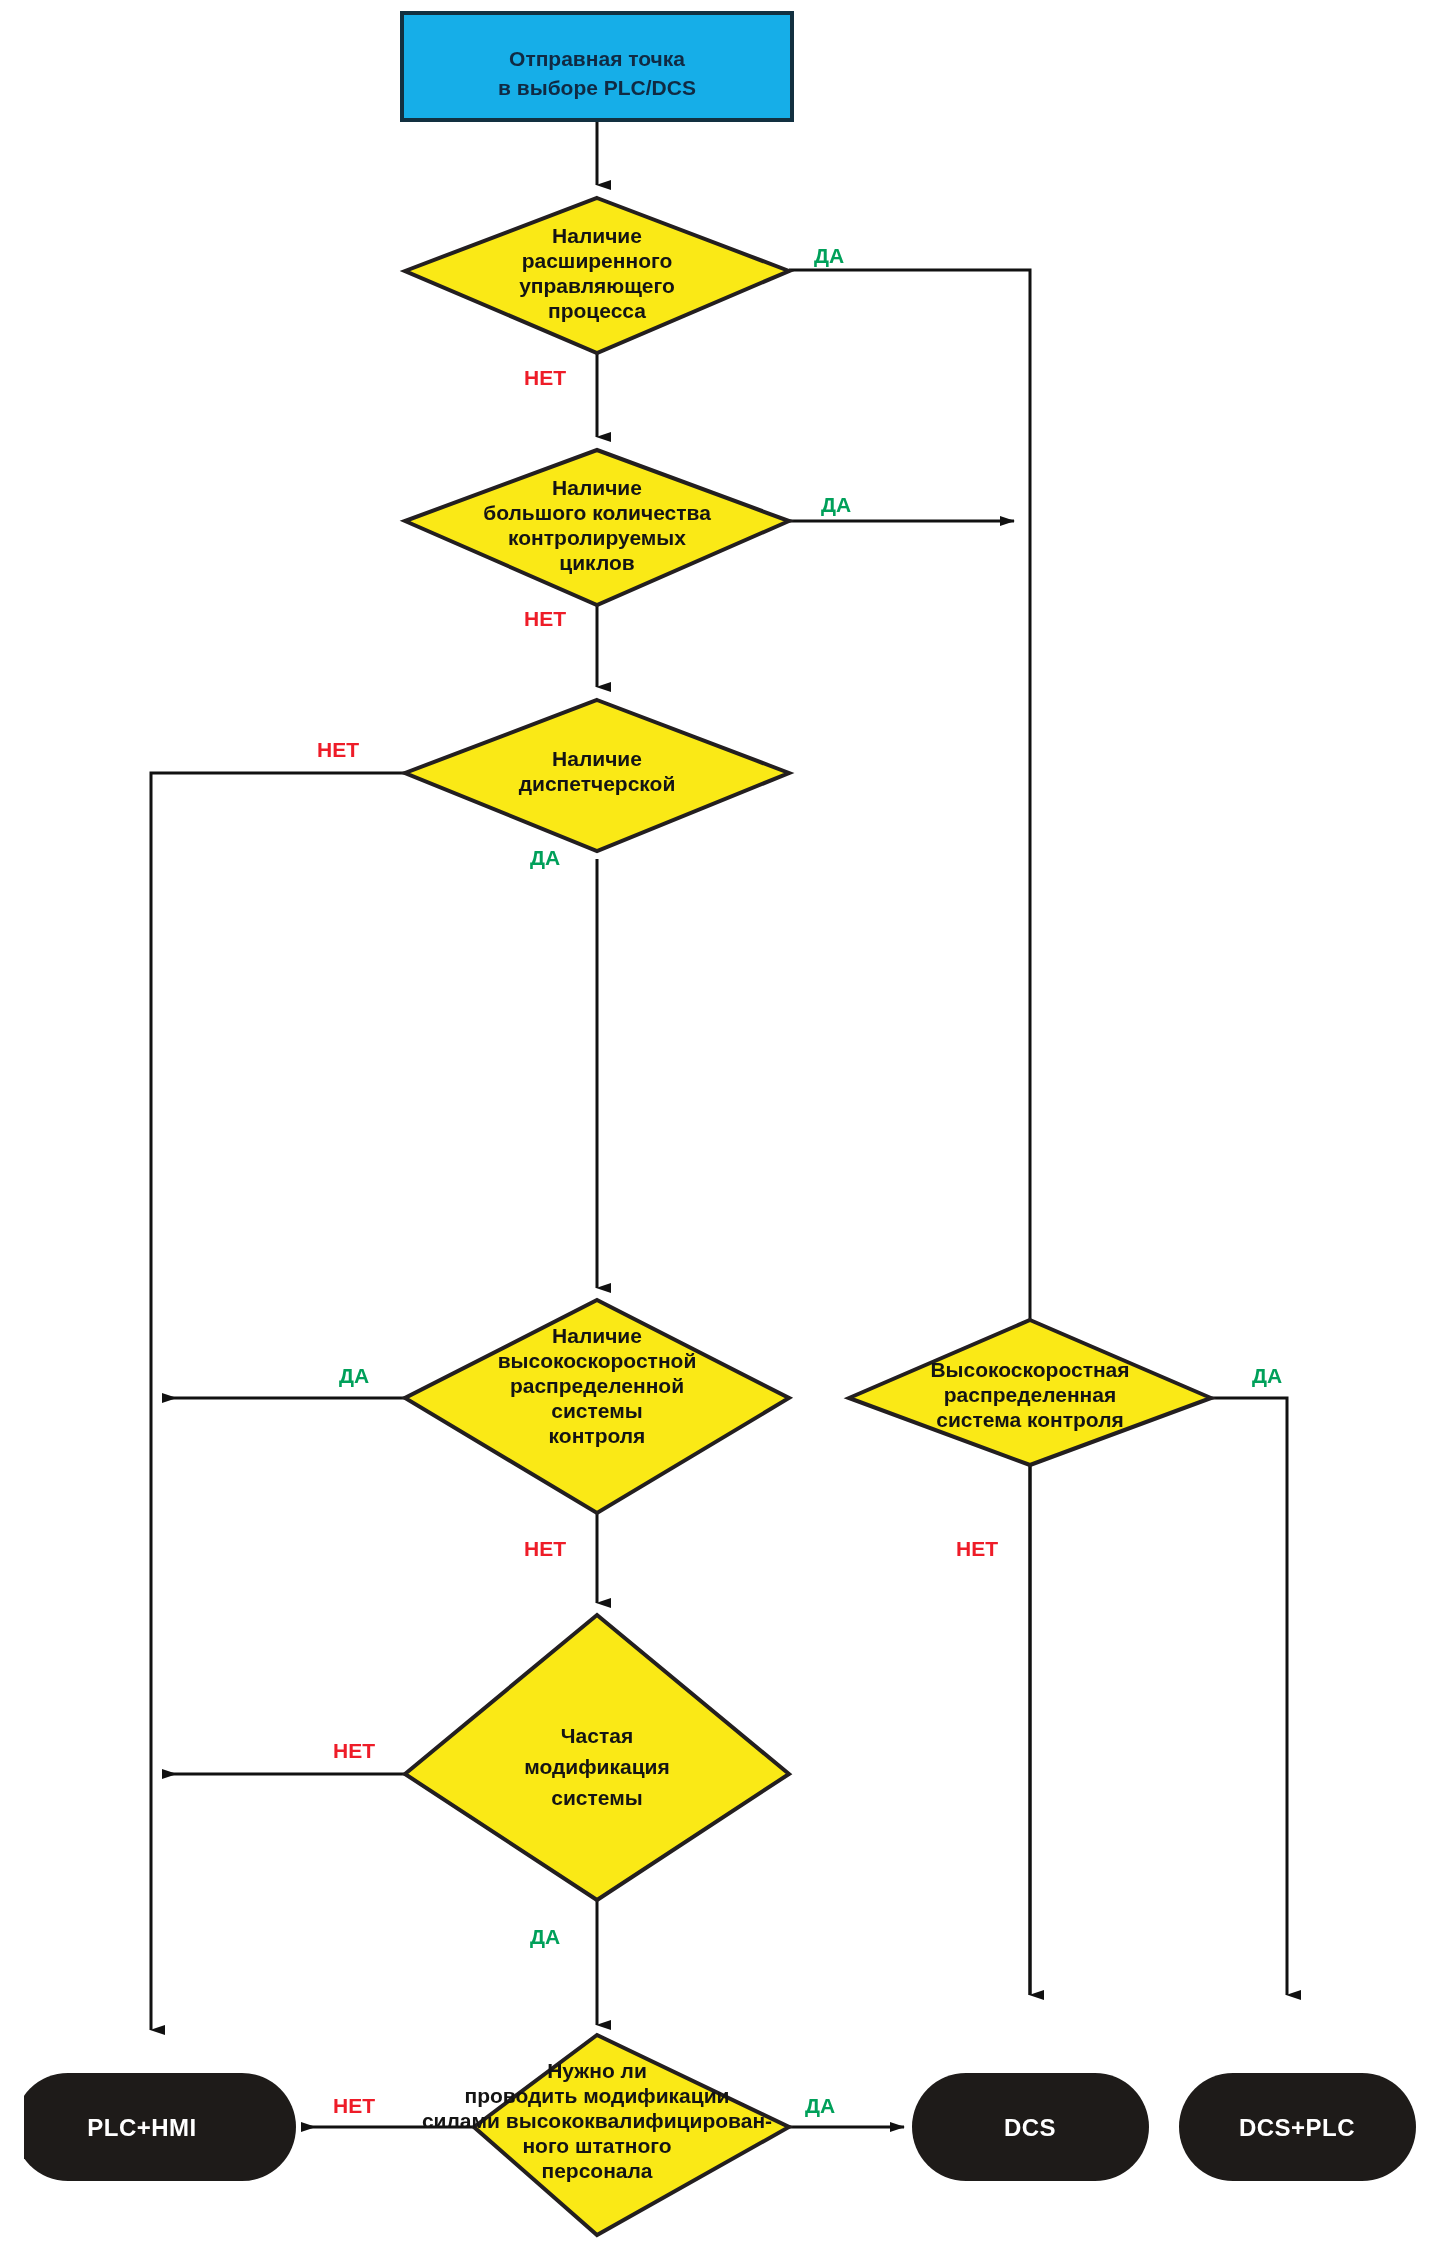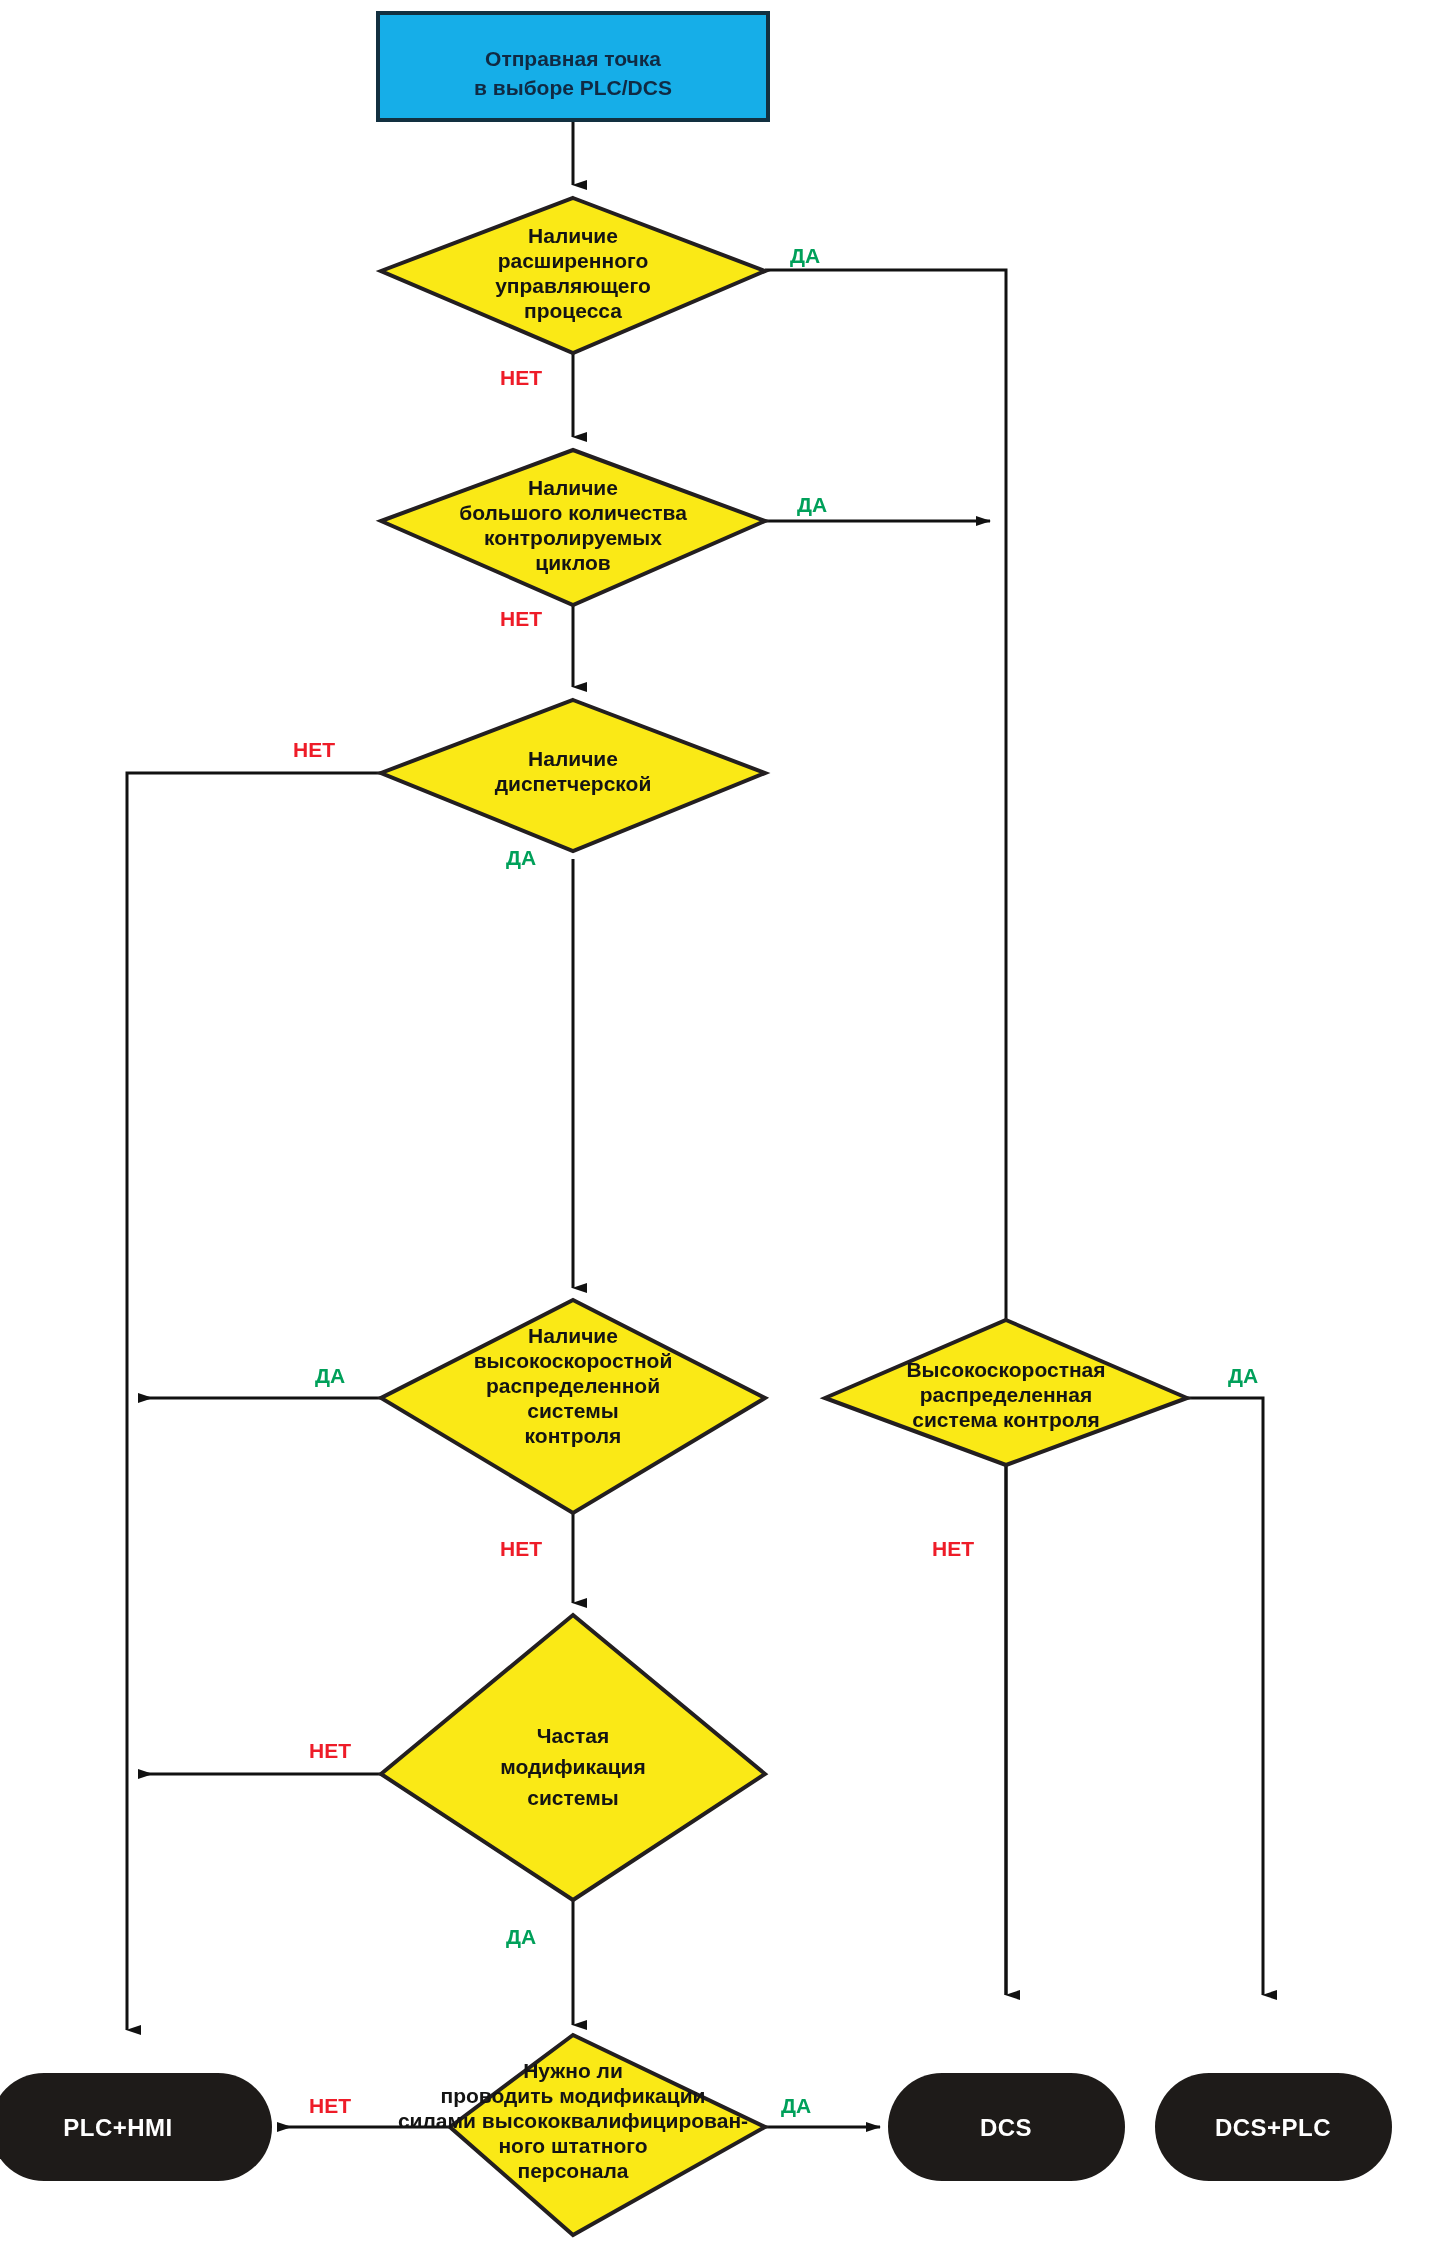--- a/index.html
+++ b/index.html
@@ -1,17 +1,17 @@
 <!DOCTYPE html>
 <html><head>
 <meta charset="utf-8">
 <style>
   html,body{margin:0;padding:0;background:#ffffff;}
   body{font-family:"Liberation Sans",sans-serif;}
-  #page{position:relative;width:1405px;height:2241px;background:#fca5a5;overflow:hidden;}
+  #page{position:relative;width:1405px;height:2241px;background:#fca5a5;overflow:hidden;margin-left:24px;}
   svg{display:block;}
   .node-text{font-family:"Liberation Sans",sans-serif;font-weight:700;text-anchor:middle;}
   .start-text{fill:#102a43;font-size:21px;}
   .dec-text{fill:#141414;font-size:21px;}
   .term-text{fill:#ffffff;font-size:24px;letter-spacing:.5px;}
   .edge-label{font-family:"Liberation Sans",sans-serif;font-weight:700;font-size:21px;text-anchor:middle;}
   .lbl-yes{fill:#00a05a;}
   .lbl-no{fill:#ee1c28;}
 </style>
 </head>

